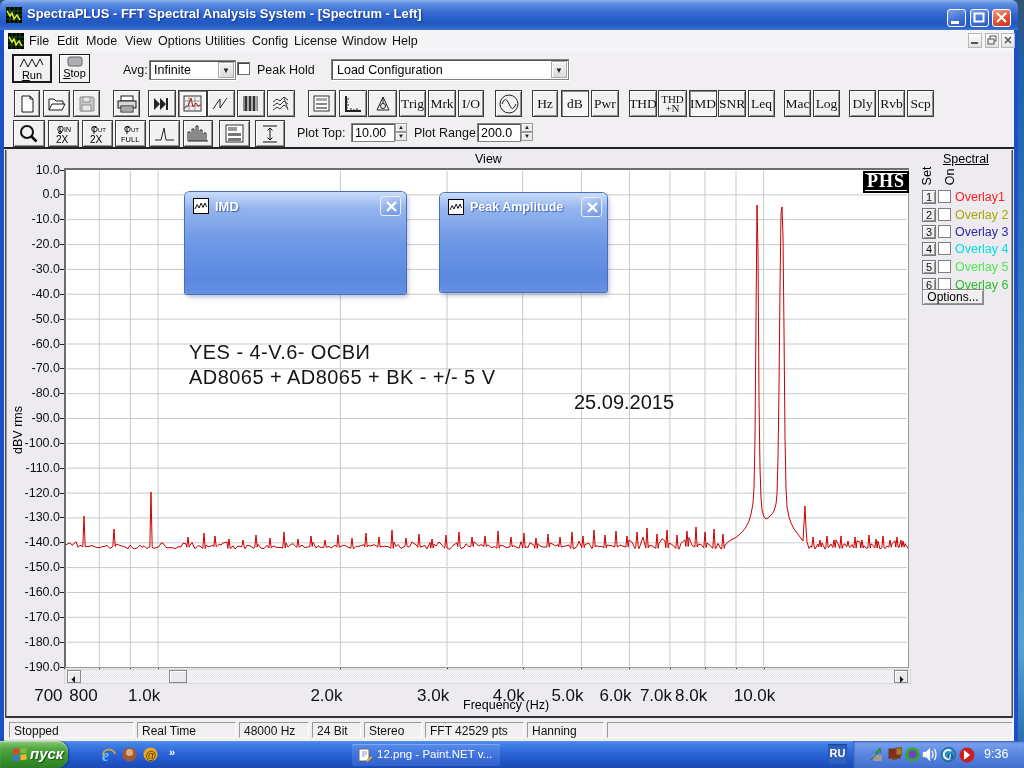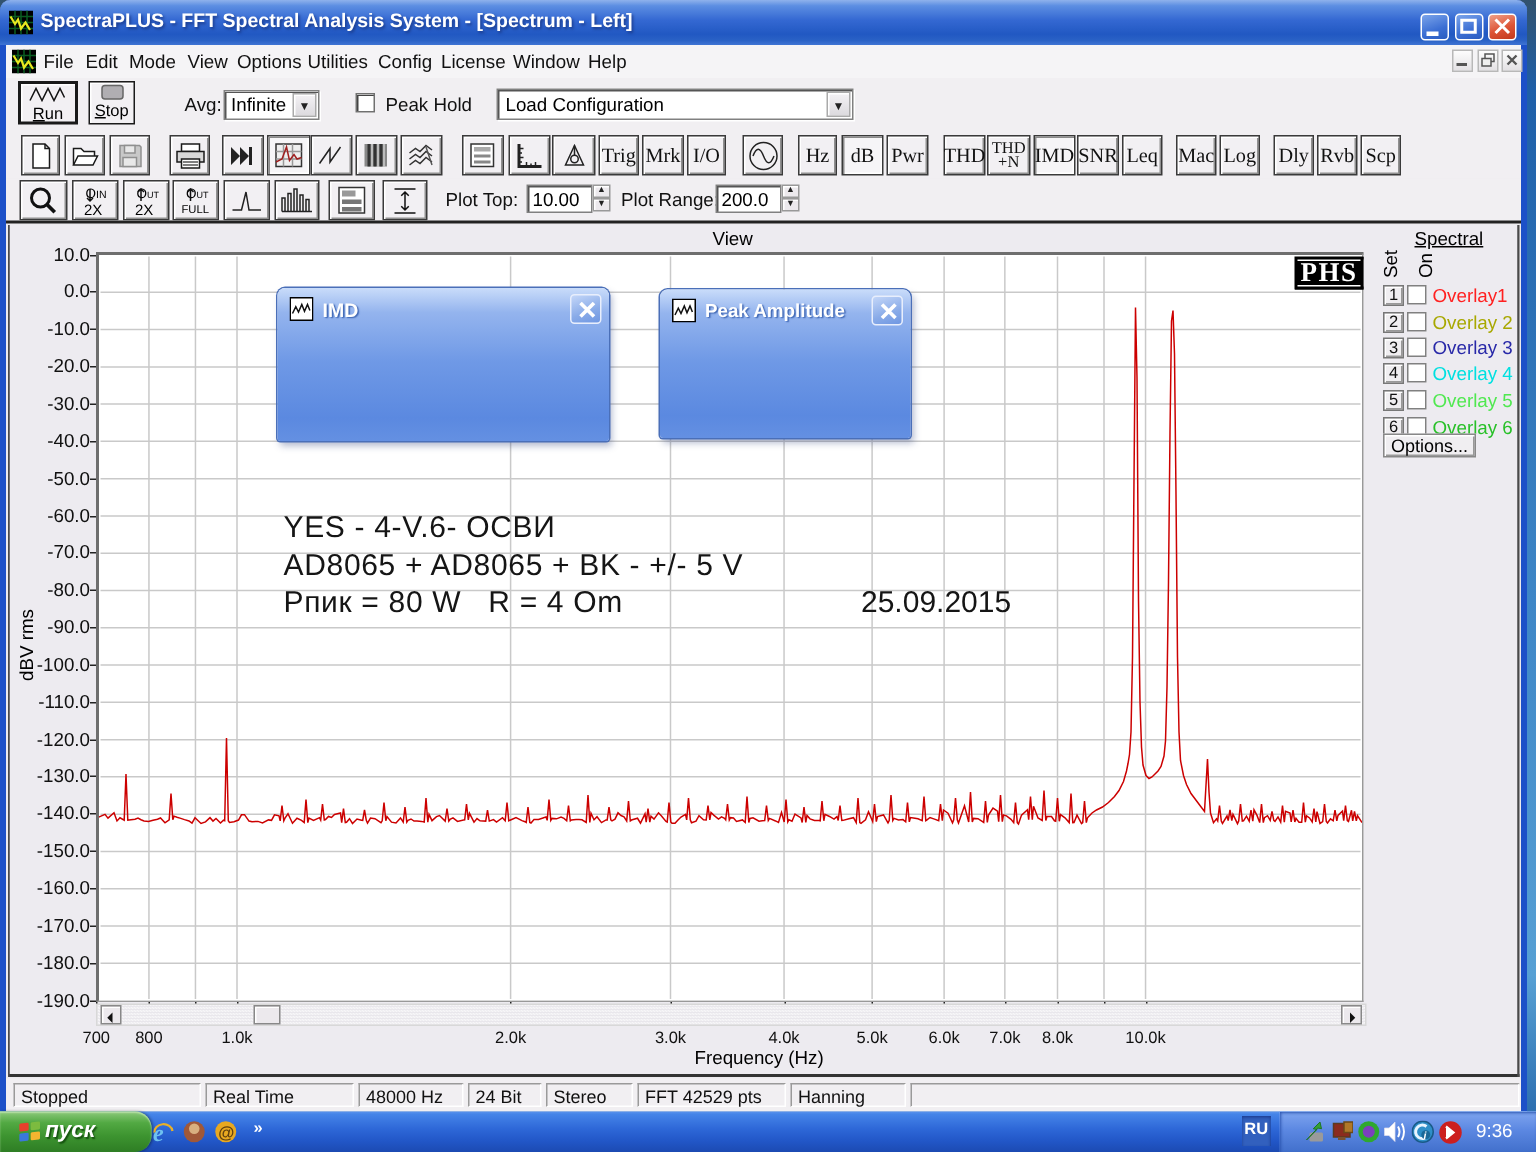--- a/index.html
+++ b/index.html
@@ -23,33 +23,33 @@
 .lbl{position:absolute;font-size:12.5px;color:#111}
 .combo{position:absolute;background:#fff;border:1px solid #808080;box-shadow:inset 1px 1px 0 #555,1px 1px 0 #fff;font-size:12.5px}
 .cbarrow{position:absolute;right:1px;top:1px;bottom:1px;width:16px;background:linear-gradient(180deg,#f4f2f5,#dcdade);border:1px solid #aaa;box-shadow:inset 1px 1px 0 #fff;font-size:8px;color:#222;text-align:center;line-height:16px}
 .chk{position:absolute;width:13px;height:13px;background:#fff;border:1px solid #707070;box-shadow:inset 1px 1px 0 #444}
 .edit{position:absolute;background:#fff;border:1px solid #808080;box-shadow:inset 1px 1px 0 #555;font-size:12.5px;padding:2px 0 0 3px}
 .spin{position:absolute;width:12px;height:19px}
 .spin div{position:absolute;left:0;width:12px;height:9px;background:#ece9ed;border:1px solid #999;box-shadow:inset 1px 1px 0 #fff;font-size:6px;line-height:7px;text-align:center;color:#222}
 #client{position:absolute;left:5px;top:150px;width:1008px;height:568px;background:#edebf0;box-shadow:inset 1.5px 0 #4a4a4a,inset -1.5px 0 #4a4a4a,inset 0 -2px #333}
 .ylab{position:absolute;right:953px;width:50px;text-align:right;font-size:12.5px;color:#111;height:15px}
 .ytick{position:absolute;left:55px;width:4px;height:1px;background:#222}
-.xlab{position:absolute;top:536px;width:60px;text-align:center;font-size:11px;color:#111}
+.xlab{position:absolute;top:536px;width:60px;text-align:left;font-size:17px;color:#111}
 .xtick{position:absolute;top:517px;width:1px;height:3px;background:#222}
 #plotsvg{position:absolute;left:59px;top:18px;box-sizing:content-box;background:#fff;border-top:2px solid #6e6e6e;border-left:2px solid #6e6e6e;border-right:1px solid #999;border-bottom:1px solid #999}
 .fw{position:absolute;border-radius:5px 5px 2px 2px;background:linear-gradient(180deg,#c9dcfa 0%,#94b4ee 16%,#6f99e6 48%,#5b89e0 85%,#6490e2 100%);box-shadow:0 0 0 1px #4a6fb8,2px 3px 5px rgba(40,60,120,0.35)}
 .fw .fbody{position:absolute;left:4px;right:4px;top:29px;bottom:4px;background:#eae9f1;box-shadow:inset 1px 1px 0 #cdd8ee}
 .fw .fttl{position:absolute;left:30px;top:7px;color:#fff;font-weight:bold;font-size:13px;text-shadow:1px 1px 1px #3a62b0}
 .fw .fico{position:absolute;left:8px;top:6px}
 .fw .fx{position:absolute;top:4px;right:5px;width:21px;height:20px;border:1px solid #e8eefc;border-radius:3px;background:linear-gradient(160deg,#c3d6f8 0%,#89abe8 60%,#6f97e2 100%)}
 .fw .fx svg{position:absolute;left:4px;top:4px}
 #sbar{position:absolute;left:4px;top:719px;width:1010px;height:22px;background:#f1eff2}
 .sseg{position:absolute;top:3px;height:16px;border:1px solid #fff;border-top-color:#9a9a9a;border-left-color:#9a9a9a;font-size:12px;padding:1px 0 0 4px;color:#111}
 #taskbar{position:absolute;left:0;top:741px;width:1024px;height:27px;background:linear-gradient(180deg,#5a93ec 0%,#4584e8 7%,#2e68d8 42%,#2257c8 72%,#1c4ab2 100%)}
-#startbtn{position:absolute;left:0;top:0;width:101px;height:27px;border-radius:0 11px 11px 0;background:linear-gradient(180deg,#8cc97b 0%,#52a943 28%,#3d9430 60%,#2e7d24 100%);box-shadow:inset 0 1px 1px #b8e0a8,1px 0 2px rgba(0,0,0,0.4)}
+#startbtn{position:absolute;left:0;top:0;width:68px;height:27px;border-radius:0 11px 11px 0;background:linear-gradient(180deg,#8cc97b 0%,#52a943 28%,#3d9430 60%,#2e7d24 100%);box-shadow:inset 0 1px 1px #b8e0a8,1px 0 2px rgba(0,0,0,0.4)}
 #startbtn span{position:absolute;left:30px;top:4px;color:#fff;font-weight:bold;font-style:italic;font-size:15px;text-shadow:1px 1px 1px #14500e}
 .taskb{position:absolute;top:3px;height:22px;border-radius:2px;color:#fff;font-size:11.5px}
 .trayicon{position:absolute;top:6px;width:15px;height:15px}
 .oset{position:absolute;left:7px;width:14px;height:14px;background:#f0eef1;border:1px solid #777;box-shadow:inset 1px 1px 0 #fff,inset -1px -1px 0 #999;font-size:11px;text-align:center;line-height:13px;color:#111}
 .ochk{position:absolute;left:23px;width:13px;height:13px;background:#fff;border:1px solid #808080}
 .olab{position:absolute;left:40px;font-size:12.5px;line-height:14px;white-space:nowrap}
 </style></head>
 <body>
 <div id="win">
  <div id="menubar">
@@ -97,21 +97,21 @@
         </svg></div>
  </div>
  <div id="row1">
    <div class="runbtn"><svg width="26" height="13">
           <path d="M1 11L5 3l4 8 4-8 4 8 4-8 3 6" stroke="#111" fill="none"></path>
         </svg><div style="margin-top:-2px"><u>R</u>un</div></div>
    <div class="stopbtn"><svg width="16" height="12">
           <rect x="1" y="2" width="14" height="9" rx="2" fill="#b0aeb2" stroke="#666"></rect>
         </svg><div style="margin-top:-2px"><u>S</u>top</div></div>
    <div class="lbl" style="left:119px;top:11px">Avg:</div>
-   <div class="combo" style="left:145px;top:8px;width:64px;height:20px">
+   <div class="combo" style="left:145px;top:8px;width:87px;height:20px">
         <span style="position:absolute;left:4px;top:2px">Infinite</span>
         <div class="cbarrow">▼</div>
       </div>
    <div class="chk" style="left:233px;top:10px"></div>
    <div class="lbl" style="left:253px;top:11px">Peak Hold</div>
    <div class="combo" style="left:327px;top:7px;width:238px;height:21px">
         <span style="position:absolute;left:5px;top:3px">Load Configuration</span>
         <div class="cbarrow" style="line-height:17px">▼</div>
       </div>
  </div>
@@ -453,21 +453,20 @@
         <div class="ochk" style="top:108px"></div>
         <div class="olab" style="top:108px;color:#50e850">Overlay 5</div>
         <div class="oset" style="top:126px">6</div>
         <div class="ochk" style="top:126px"></div>
         <div class="olab" style="top:126px;color:#28c028">Overlay 6</div>
 <div class="ab" style="left:7px;top:137px;width:62px;height:16px;background:#f0eef1;border:1px solid #888;box-shadow:inset 1px 1px 0 #fff,inset -1px -1px 0 #999;font-size:12px;text-align:center">Options...</div>
 </div>
    <div class="ab" style="left:-5px;top:0;width:1008px;height:568px;pointer-events:none">
         <div class="ab" style="left:189px;top:191.5px;font-size:20px;line-height:1;letter-spacing:0.45px;color:#151515">YES - 4-V.6- ОСВИ</div>
 <div class="ab" style="left:189px;top:216.5px;font-size:20px;line-height:1;letter-spacing:0.45px;color:#151515">AD8065 + AD8065 + BK - +/- 5 V</div>
-<div class="ab" style="left:189px;top:241.5px;font-size:20px;line-height:1;letter-spacing:0.45px;color:#151515">Рпик = 80 W&nbsp;&nbsp;&nbsp;R = 4 Om</div>
 <div class="ab" style="left:574px;top:241.5px;font-size:20px;line-height:1;color:#151515">25.09.2015</div>
         <div class="fw" style="left:185px;top:42px;width:221px;height:102px">
  <div class="fico"><svg width="16" height="16">
               <rect x="0.5" y="0.5" width="15" height="15" fill="#fff" stroke="#000"></rect>
               <path d="M2 11l2.2-4.5L6 10l2.2-5L10 9.5l2-4.5 1.6 4" stroke="#111" fill="none"></path>
             </svg></div>
           <div class="fttl">IMD</div>
  <div class="fx">
             <svg width="13" height="12">
               <path d="M2 1l9 9M11 1l-9 9" stroke="#fff" stroke-width="2.4"></path>
@@ -517,20 +516,28 @@
       </svg></div>
 <div class="trayicon" style="left:122px"><svg width="15" height="15">
         <circle cx="7.5" cy="7.5" r="7" fill="#a05838"></circle>
         <circle cx="7.5" cy="5.5" r="3.5" fill="#d8b080"></circle>
       </svg></div>
 <div class="trayicon" style="left:143px"><svg width="15" height="15">
         <circle cx="7.5" cy="7.5" r="7" fill="#e8a820"></circle>
         <text x="2.5" y="11.5" font-size="11" font-weight="bold" fill="#604010">@</text>
       </svg></div>
 <div class="ab" style="left:169px;top:5px;color:#fff;font-size:11px;font-weight:bold">»</div>
+<div class="taskb" style="left:352px;width:148px;background:linear-gradient(180deg,#568ceb 0%,#3e71da 55%,#3162c8 100%);box-shadow:inset 0 1px 0 #7fa8f0">
+  <svg style="position:absolute;left:6px;top:4px" width="14" height="14">
+        <rect x="1" y="1" width="10" height="12" fill="#fff" stroke="#667"></rect>
+        <path d="M4 4h5M4 6h5M4 8h3" stroke="#99a"></path>
+        <path d="M8 13L13 8l1.5 1.5L9.5 14z" fill="#e8b040" stroke="#a07020" stroke-width="0.5"></path>
+      </svg>
+  <span style="position:absolute;left:25px;top:4px;white-space:nowrap">12.png - Paint.NET v...</span>
+    </div>
 <div class="ab" style="left:828px;top:3px;width:19px;height:20px;background:#3260be;box-shadow:inset 0 1px 2px #1c3c90;color:#fff;font-size:11px;font-weight:bold;text-align:center;padding-top:3px">RU</div>
 <div class="ab" style="left:853px;top:0;width:171px;height:27px;background:linear-gradient(180deg,#7fa5ef 0%,#5c88e2 45%,#4270cc 100%);box-shadow:inset 1px 1px 2px #2c55b0"></div>
 <div class="trayicon" style="left:869px"><svg width="15" height="15">
         <rect x="4" y="8" width="9" height="6" rx="1" fill="#9a9a9a"></rect>
         <path d="M2 13L9 6l-2.5-0.5L11 1l1 4.5L9.5 5z" fill="#35a035" stroke="#1a701a" stroke-width="0.6"></path>
       </svg></div>
 <div class="trayicon" style="left:887px"><svg width="15" height="15">
         <rect x="2" y="2" width="11" height="9" fill="#8b2b1e" stroke="#5a3a20"></rect>
         <rect x="5" y="11" width="5" height="2" fill="#7a5230"></rect>
         <rect x="9" y="1" width="6" height="7" fill="#b07828" stroke="#6a4818"></rect>

